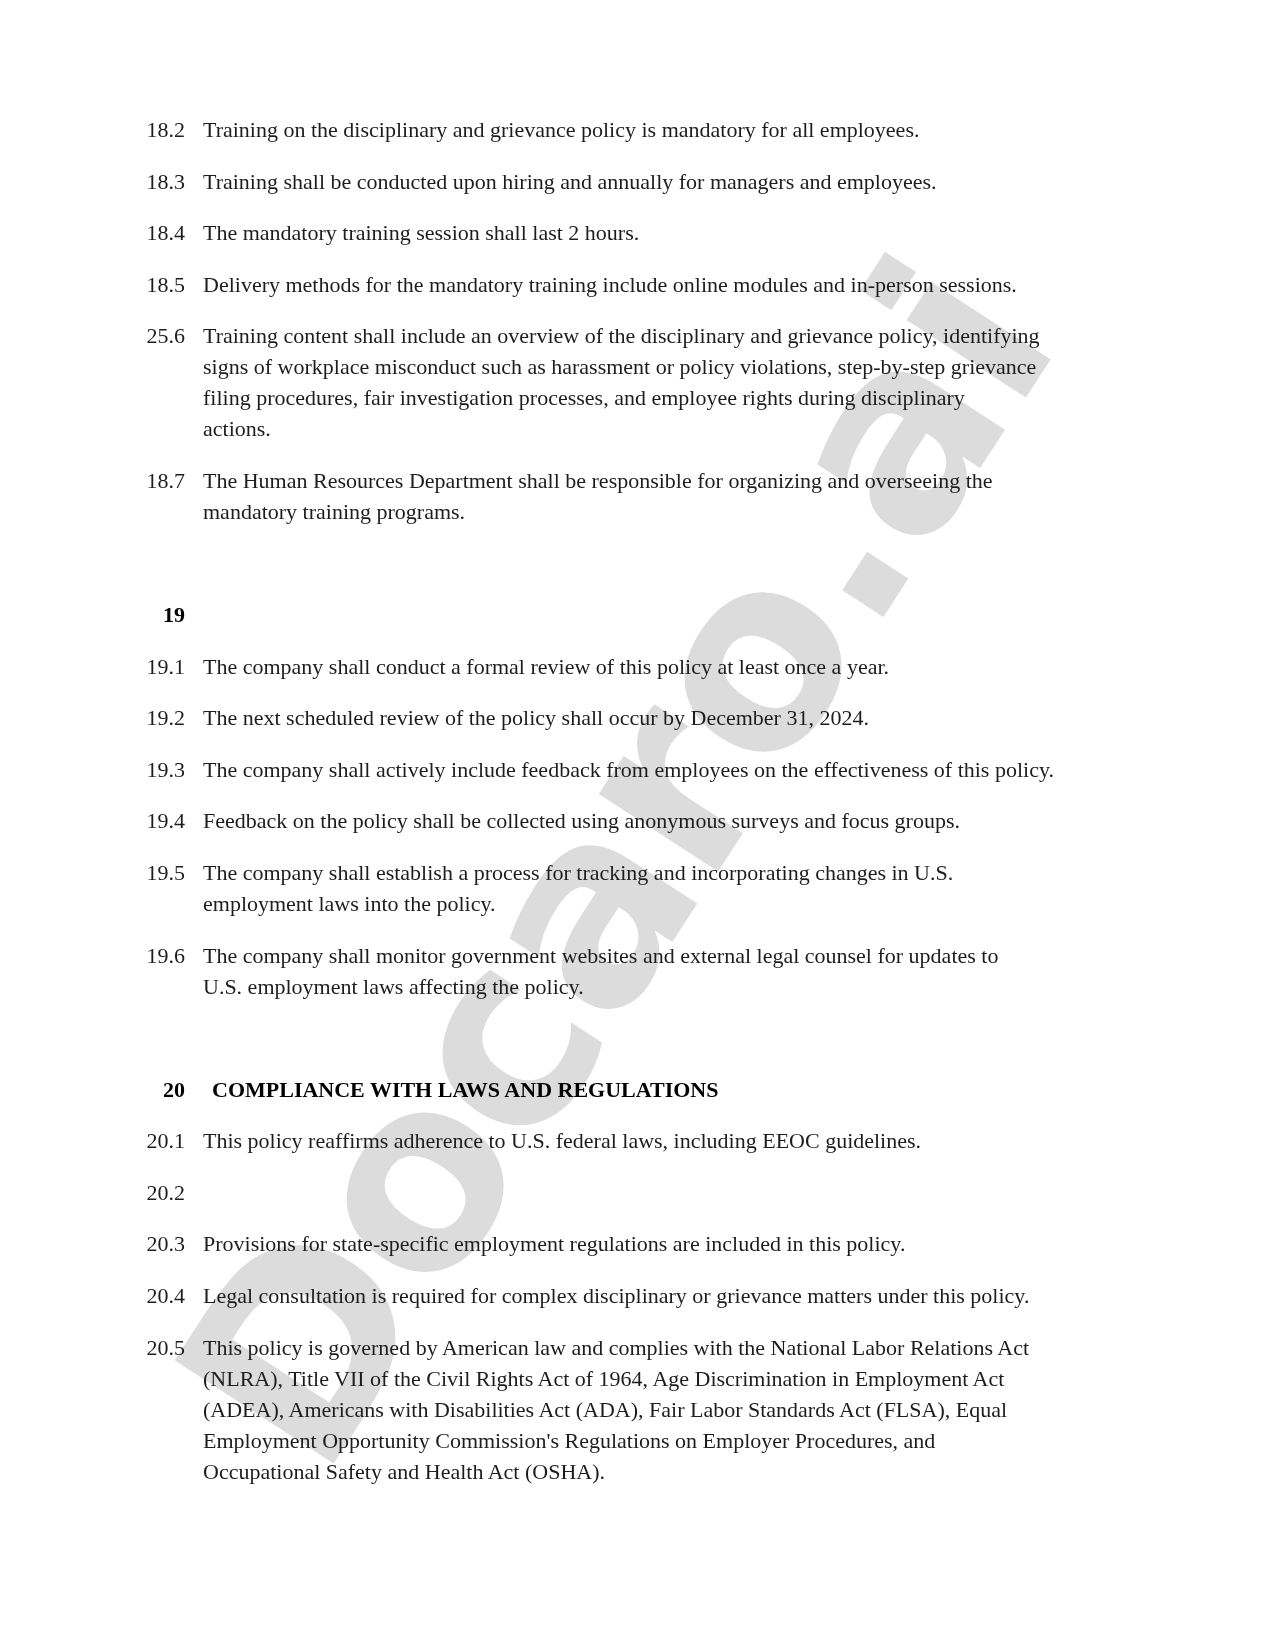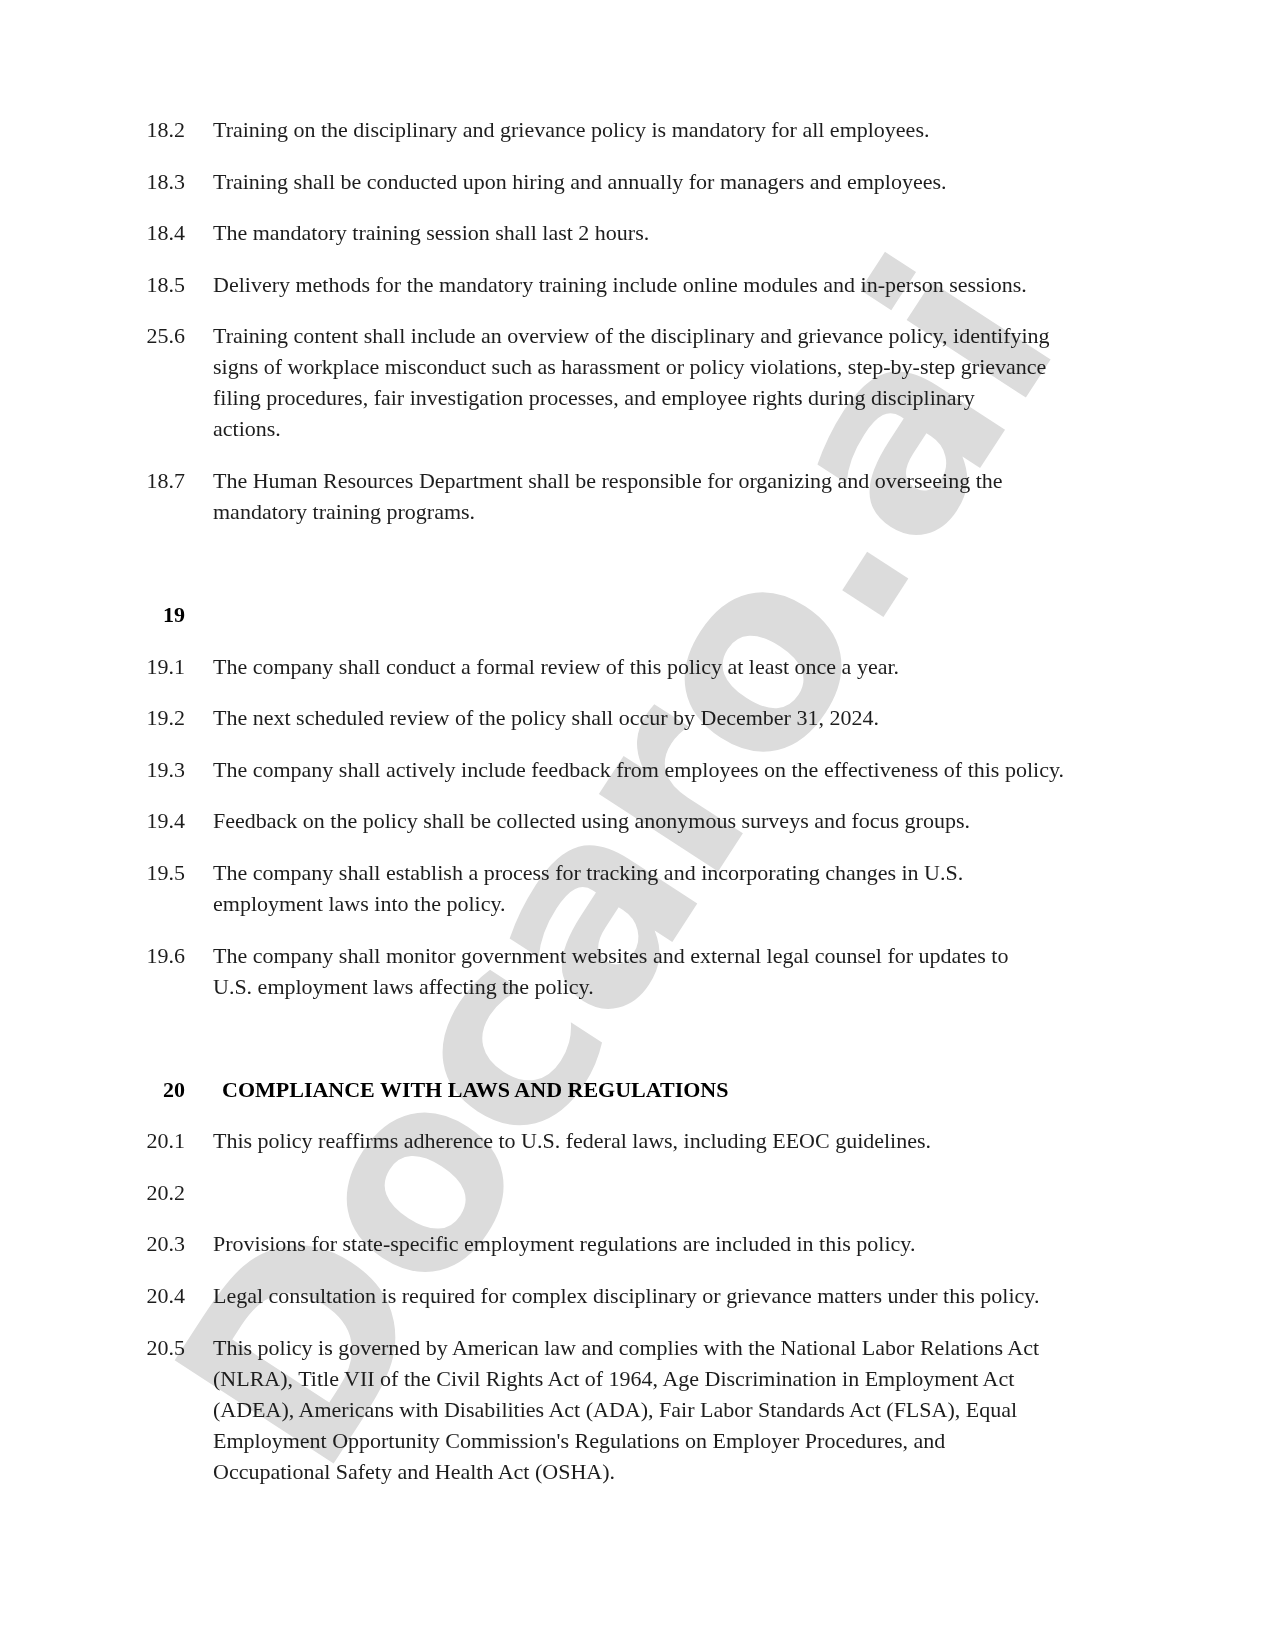--- a/index.html
+++ b/index.html
@@ -44,21 +44,21 @@
     font-size: 22px;
     line-height: 31px;
     color: #1d1d1d;
   }
   .row .num {
     flex: 0 0 185px;
     width: 185px;
     text-align: right;
   }
   .row .txt {
-    margin-left: 28px;
+    margin-left: 18px;
     width: 960px;
     white-space: pre-wrap;
   }
   .row.heading {
     margin-top: 72px;
     font-weight: bold;
     color: #000000;
     gap: 9px;
   }
 </style>

